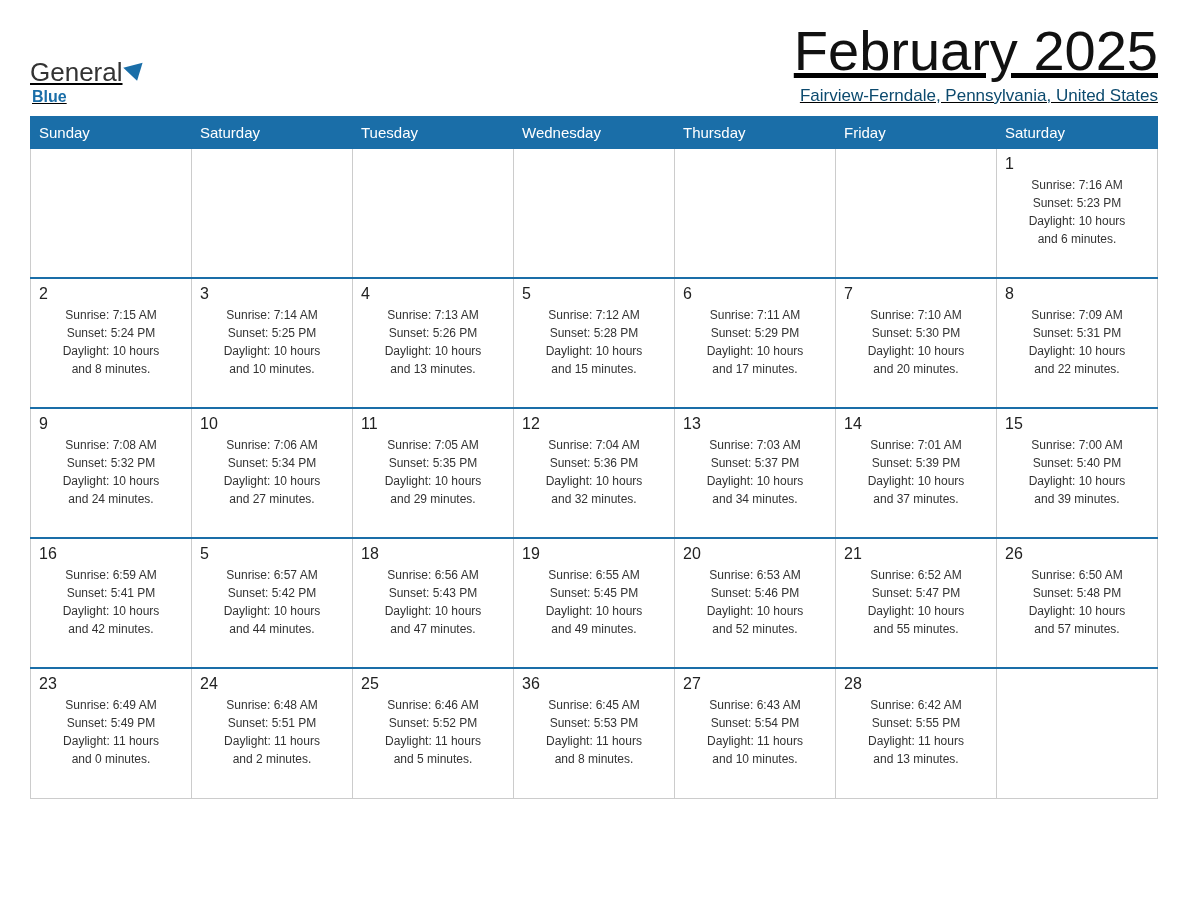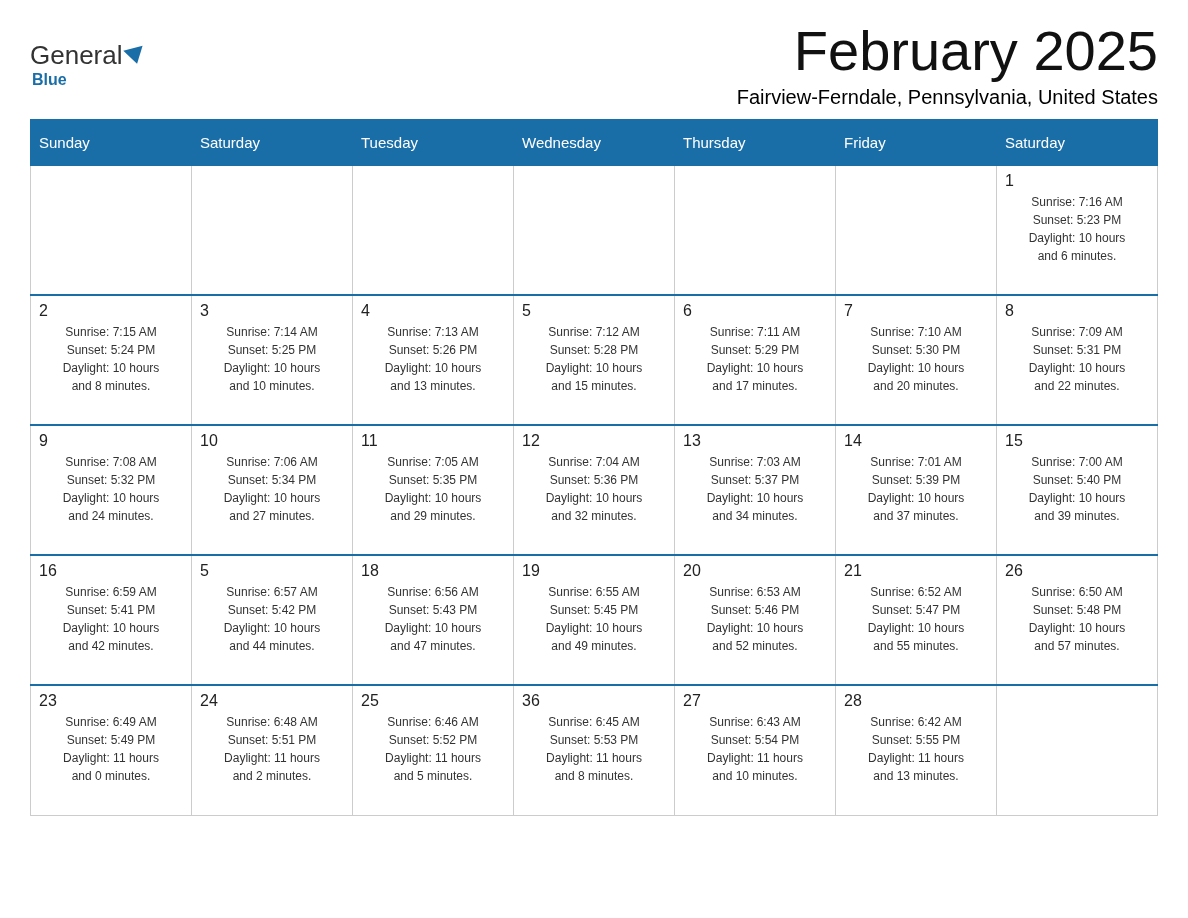--- a/index.html
+++ b/index.html
@@ -6,22 +6,23 @@
     body {
       font-family: Arial, sans-serif;
       background: #fff;
       padding: 20px 30px;
       width: 1188px;
       min-height: 918px;
     }
     .header {
       display: flex;
       justify-content: space-between;
-      align-items: center;
+      align-items: flex-end;
       margin-bottom: 7px;
+      text-decoration: underline;
     }
     .logo {
       display: flex;
       flex-direction: column;
       align-items: flex-start;
     }
     .logo-text {
       display: flex;
       align-items: center;
       font-size: 26px;
@@ -44,35 +45,35 @@
     .title-section {
       text-align: right;
     }
     .month-title {
       font-size: 56px;
       font-weight: 400;
       color: #111;
       line-height: 1.1;
     }
     .location-title {
-      font-size: 20px;
-      color: #000000;
+      font-size: 17px;
+      color: #0c4a6e;
       margin-top: 4px;
     }
     .calendar {
       width: 100%;
       border-collapse: collapse;
       margin-top: 10px;
     }
     .calendar th {
       background-color: #1a6ea8;
       color: #fff;
       font-size: 15px;
       font-weight: 500;
-      padding: 14px 8px;
+      padding: 7px 8px;
       text-align: left;
       border: 1px solid #1a6ea8;
     }
     .calendar td {
       border: 1px solid #ccc;
       vertical-align: top;
       padding: 6px 8px;
       width: 14.28%;
       min-height: 110px;
       height: 130px;

